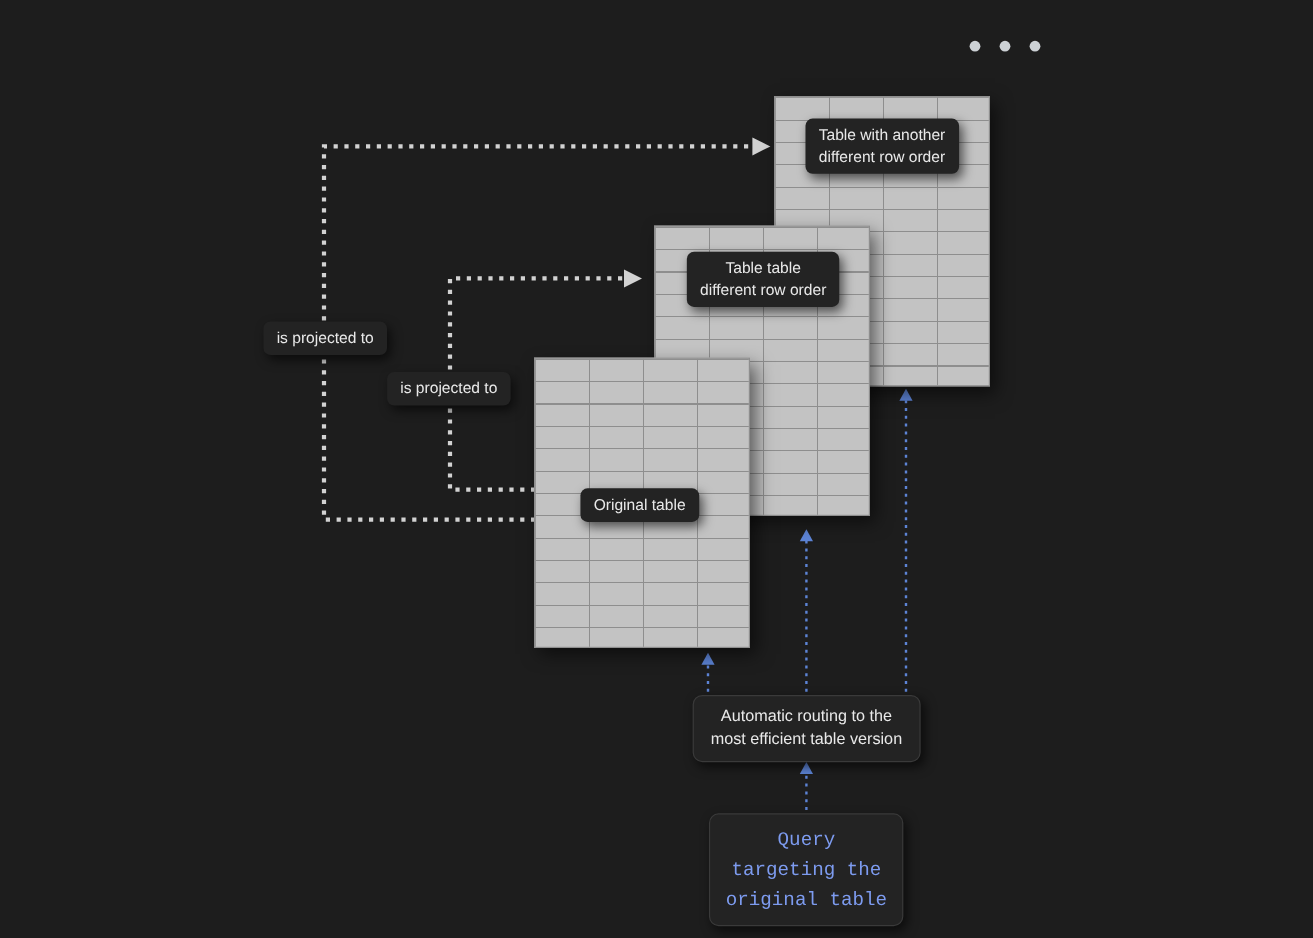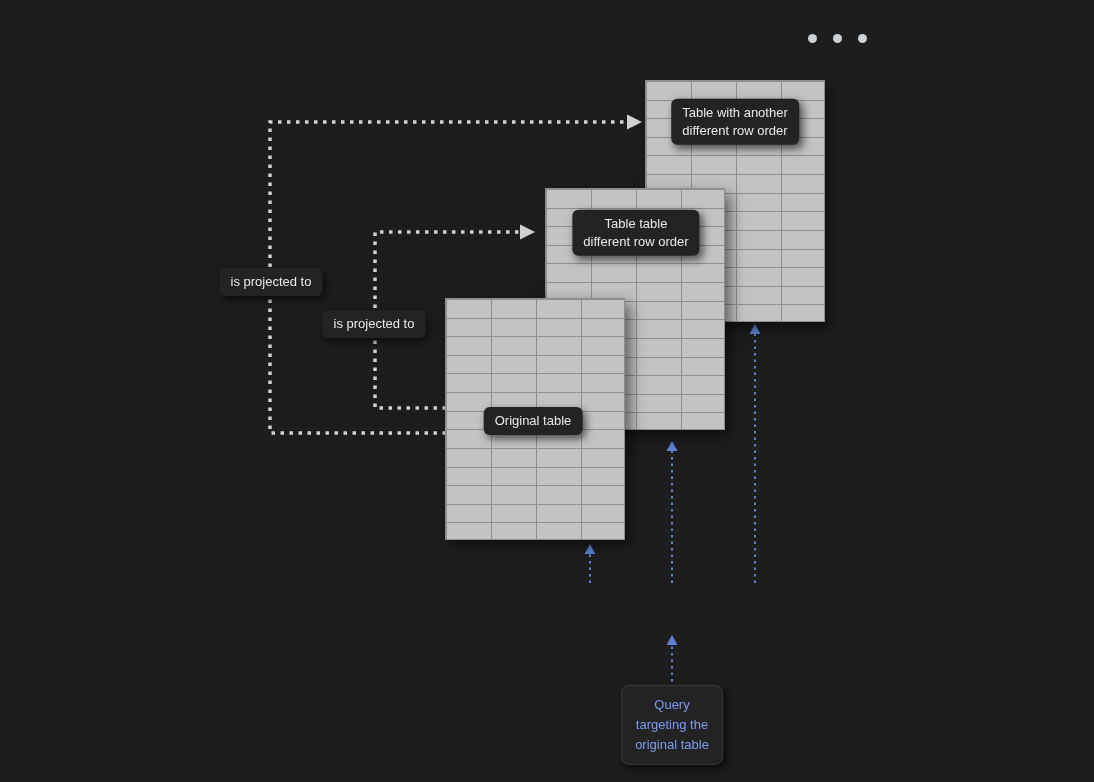--- a/index.html
+++ b/index.html
@@ -75,23 +75,24 @@
   .routing-box{
     left:672px;top:607px;
     color:var(--label-text);
     font-size:13.5px;
     line-height:1.4;
     padding:8px 14px;
   }
   .query-box{
     left:672px;top:725px;
     color:var(--query-text);
-    font-size:13px;
+    font-size:16px;
     line-height:1.55;
     padding:9px 13px;
+    font-family:Liberation Mono, monospace;
   }
 
   .overflow-dots{
     position:absolute;
     left:808px;top:34px;
     display:flex;gap:16px;align-items:center;
   }
   .overflow-dots .dot{
     width:9px;height:9px;border-radius:50%;
     background:var(--dot-color);
@@ -138,20 +139,22 @@
 
   <div class="chip chip-table-back">Table with another
 different row order</div>
   <div class="chip chip-table-mid">Table table
 different row order</div>
   <div class="chip chip-table-front">Original table</div>
 
   <div class="chip chip-proj-outer">is projected to</div>
   <div class="chip chip-proj-inner">is projected to</div>
 
+  <div class="box routing-box">Automatic routing to the
+most efficient table version</div>
   <div class="box query-box">Query
 targeting the
 original table</div>
 
   <div class="overflow-dots">
     <span class="dot"></span>
     <span class="dot"></span>
     <span class="dot"></span>
   </div>
 

